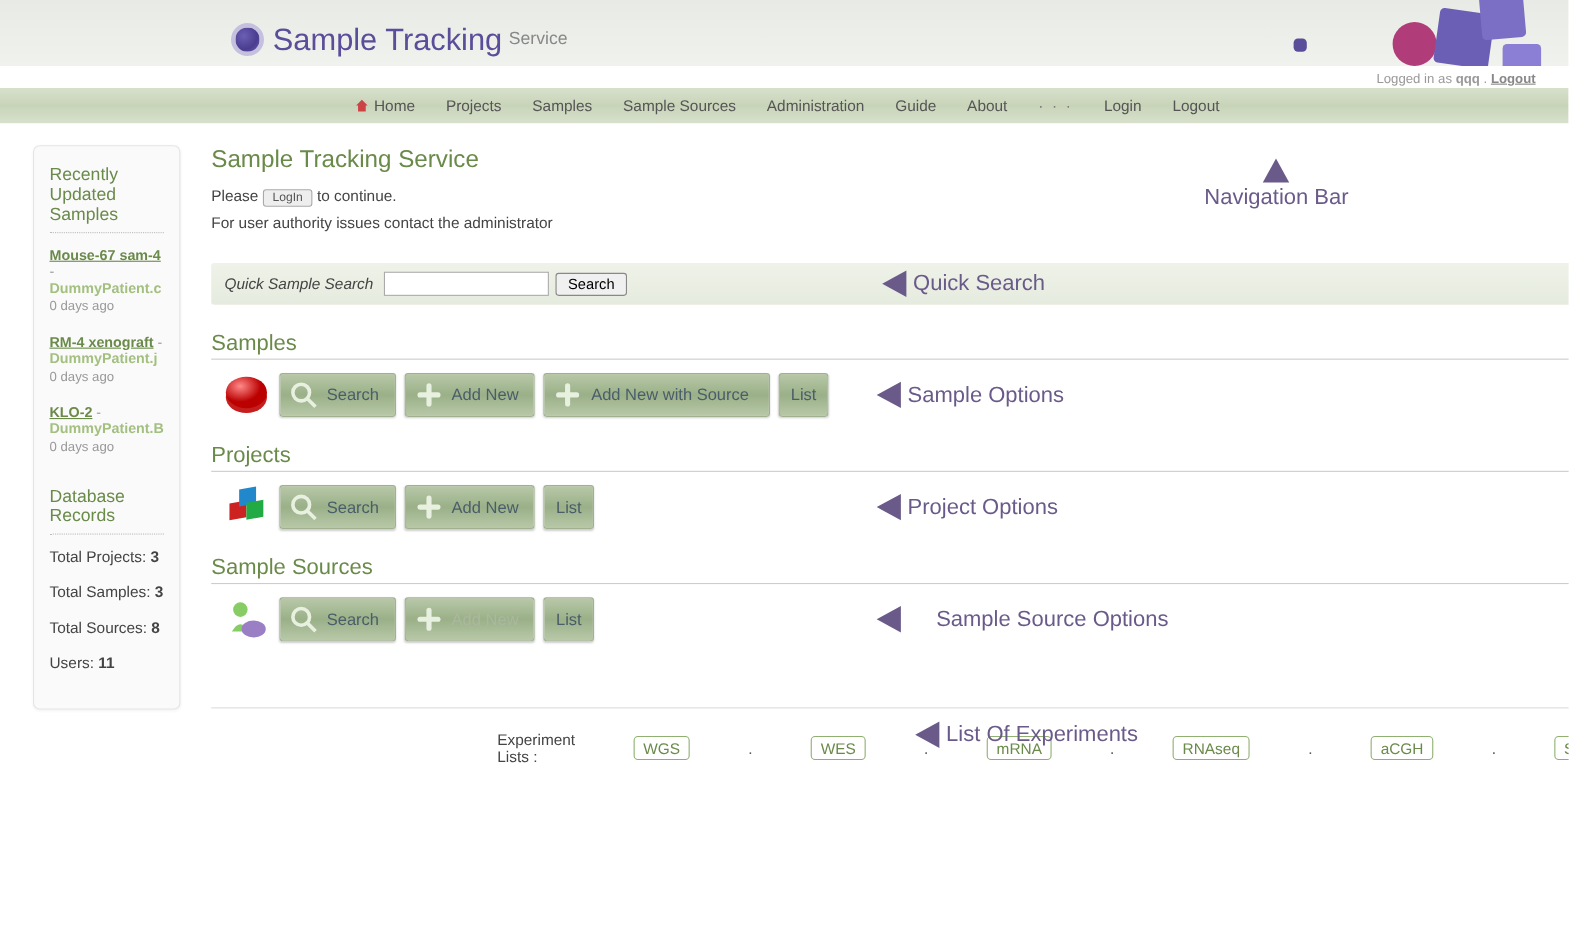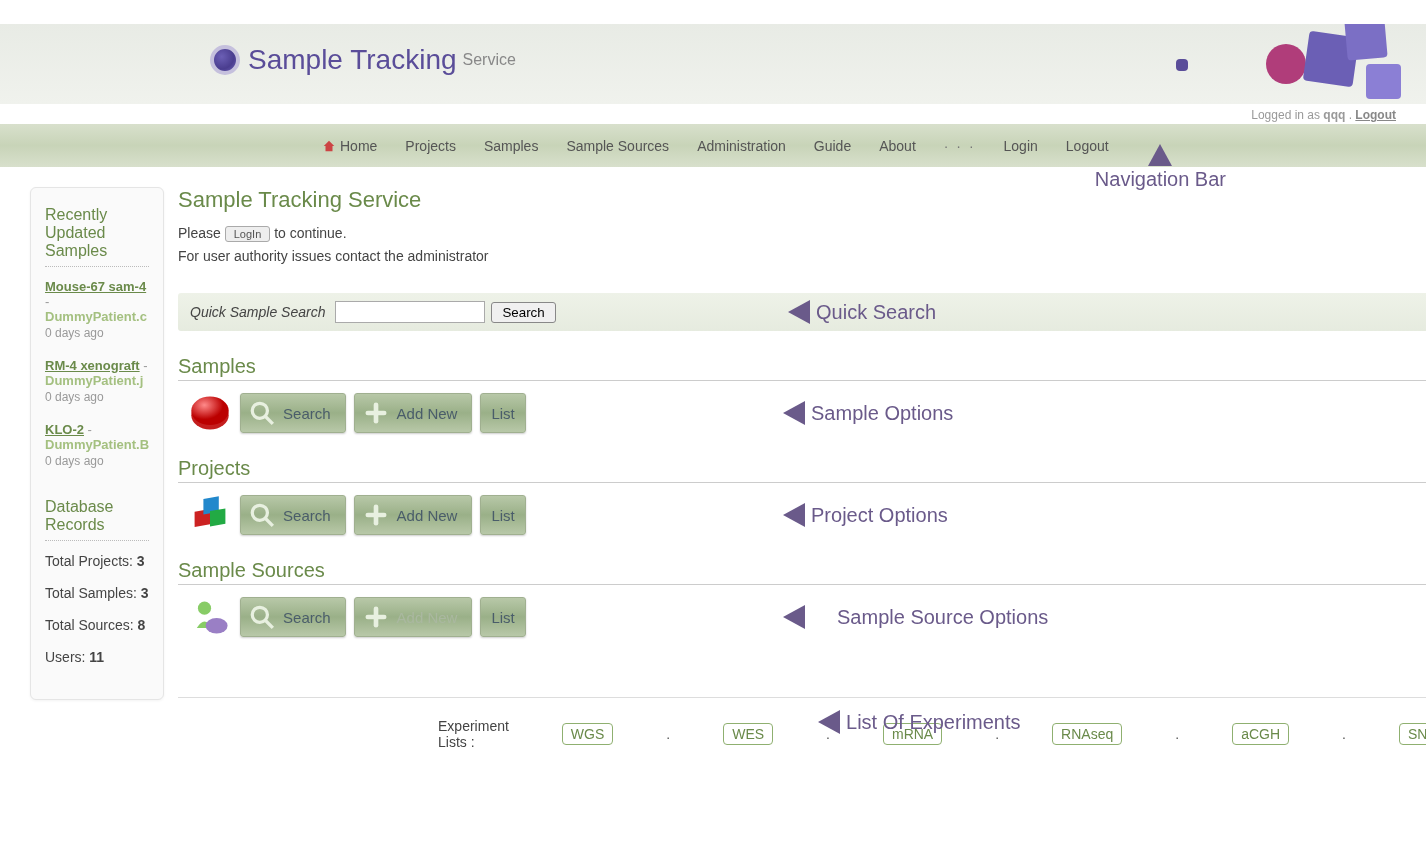--- a/index.html
+++ b/index.html
@@ -1,24 +1,23 @@
 <!DOCTYPE html>
 <html><head>
 <meta charset="utf-8">
 <style>
 * { margin: 0; padding: 0; box-sizing: border-box; }
 body { font-family: Arial, Helvetica, sans-serif; font-size: 14px; color: #333; background: #fff; width: 1426px; }
 
 
 .header {
-  height: 80px;
+  height: 60px;
   background: linear-gradient(to bottom, #e8ebe5 0%, #f0f2ed 100%);
   position: relative;
   overflow: hidden;
-  margin-top: 24px;
 }
 .header-logo {
   position: absolute;
   left: 210px;
   top: 20px;
   display: flex;
   align-items: center;
 }
 .logo-circle {
   width: 30px; height: 30px;
@@ -54,21 +53,21 @@
   text-align: right;
   padding: 4px 30px 2px 0;
   font-size: 12px;
   color: #999;
 }
 .login-bar a { color: #888; font-weight: bold; text-decoration: underline; }
 
 
 .navbar {
   background: linear-gradient(to bottom, #d8e0cc 0%, #c8d4b8 50%, #d8e0cc 100%);
-  height: 43px;
+  height: 32px;
   display: flex;
   align-items: center;
   padding-left: 308px;
 }
 .nav-item {
   padding: 0 14px;
   color: #555;
   font-size: 14px;
   cursor: pointer;
   display: flex;
@@ -79,21 +78,21 @@
   width: 14px; height: 14px;
   margin-right: 4px;
 }
 .navbar .dots { color: #777; letter-spacing: 2px; }
 
 
 .container { display: flex; padding: 20px 0 0 0; }
 .sidebar {
   width: 240px;
   margin-left: 30px;
-  margin-right: 4px;
+  margin-right: 18px;
   background: #fafafa;
   border: 1px solid #e5e5e5;
   border-radius: 6px;
   padding: 18px 14px;
   box-shadow: 0 1px 3px rgba(0,0,0,0.05);
   align-self: flex-start;
 }
 .sidebar h3 {
   color: #6a8a4a;
   font-size: 16px;
@@ -362,20 +361,29 @@
         </div>
         <div class="btn3d">
           <span class="icon-slot">
             <svg class="plus-ico" viewBox="0 0 24 24">
                 <rect x="10" y="3" width="4" height="18" fill="#e8f0e0" rx="2"></rect>
                 <rect x="3" y="10" width="18" height="4" fill="#e8f0e0" rx="2"></rect>
               </svg>
           </span>
           <span class="label">Add New</span>
         </div>
+        <div class="btn3d wide">
+          <span class="icon-slot">
+            <svg class="plus-ico" viewBox="0 0 24 24">
+                <rect x="10" y="3" width="4" height="18" fill="#e8f0e0" rx="2"></rect>
+                <rect x="3" y="10" width="18" height="4" fill="#e8f0e0" rx="2"></rect>
+              </svg>
+          </span>
+          <span class="label">Add New with Source</span>
+        </div>
         <div class="btn3d narrow">
           <span class="label">List</span>
         </div>
         <div class="annot" style="left:605px;">
           <div class="arrow-left"></div>
           <span>Sample Options</span>
         </div>
       </div>
     </div>
 

